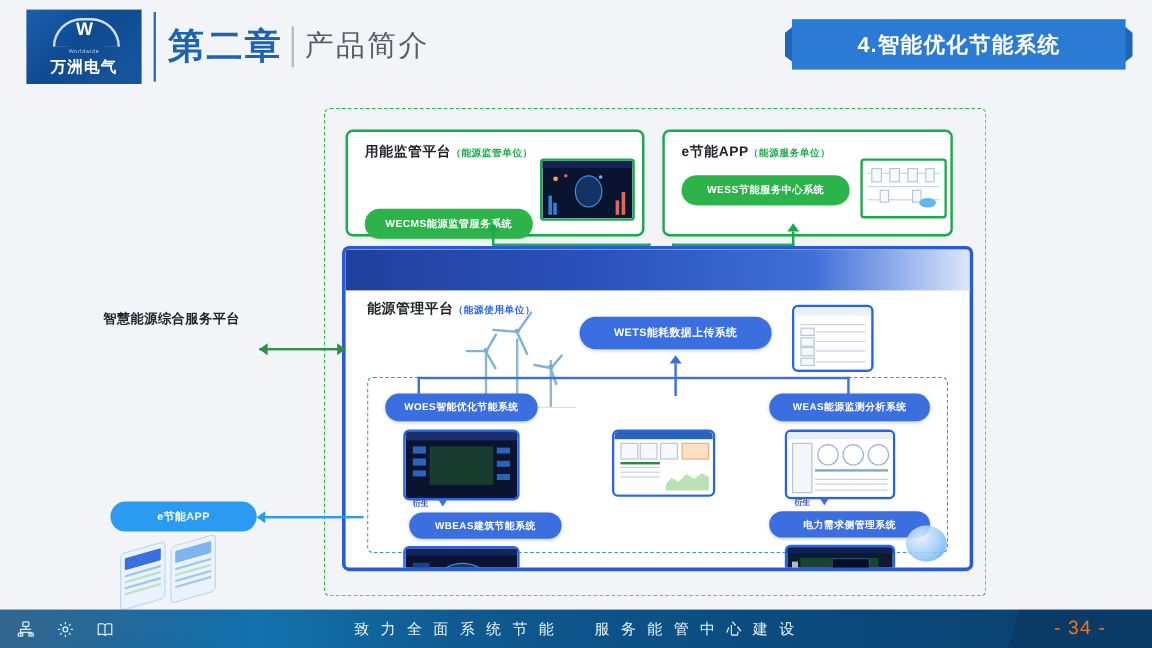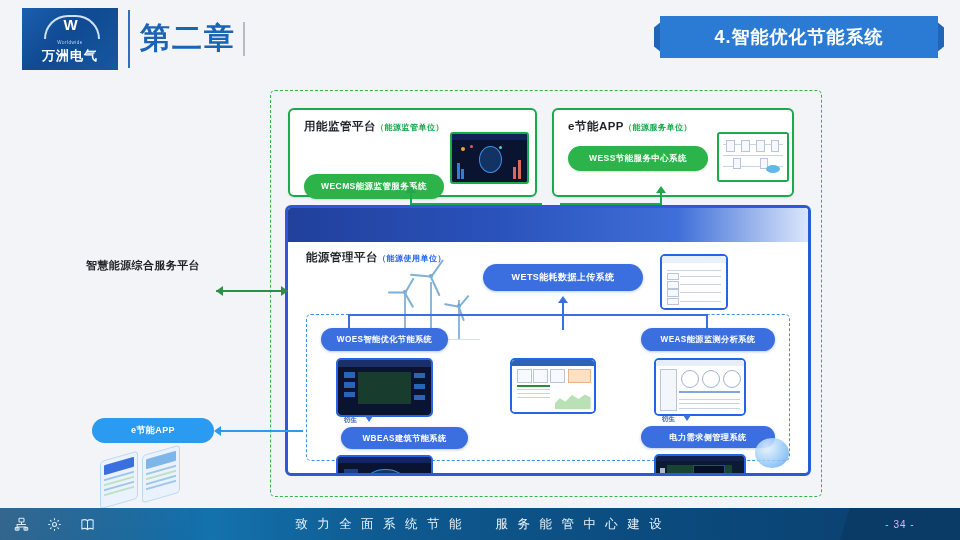--- a/index.html
+++ b/index.html
@@ -118,40 +118,41 @@
   
   .footer{position:absolute;left:0;top:508px;width:960px;height:32px;
     background:linear-gradient(90deg,#0d4a7a 0%,#1472ad 22%,#0e5a90 40%,#0b4a7d 70%,#0a3f6d 100%);}
   .foot-sheen{position:absolute;left:0;top:0;width:190px;height:32px;
     background:linear-gradient(110deg,rgba(255,255,255,.16),rgba(255,255,255,0));}
   .foot-icons{position:absolute;left:14px;top:0;height:32px;display:flex;align-items:center;gap:18px;}
   .ficon{width:15px;height:15px;color:#dbeaf7;}
   .foot-center{position:absolute;left:0;top:0;width:960px;height:32px;
     display:flex;align-items:center;justify-content:center;color:#eaf3fb;font-size:12.5px;letter-spacing:3px;}
   .foot-page{position:absolute;right:0;top:0;width:120px;height:32px;background:#0a3a66;
-    display:flex;align-items:center;justify-content:center;color:#f0abfc;font-size:10px;letter-spacing:1px;
+    display:flex;align-items:center;justify-content:center;color:#f97316;font-size:16px;letter-spacing:1px;
     clip-path:polygon(10px 0,100% 0,100% 100%,0 100%);}
 </style>
 </head>
 <body>
 
 <div class="header">
 
   <div class="logo-box">
     <div class="logo-mark">
       <div class="arc"></div>
       <div class="w">W</div>
     </div>
     <div class="logo-sub">Worldwide</div>
     <div class="logo-cn">万洲电气</div>
   </div>
 
   <div class="hdr-div"></div>
   <div class="hdr-ch">第二章</div>
   <div class="hdr-bar2"></div>
+  <div class="hdr-sub">产品简介</div>
 
   <div class="chip">
     <div class="l"></div>
     <div class="r"></div>
     <div class="body">
       <span>4.智能优化节能系统</span>
     </div>
   </div>
 </div>
 

